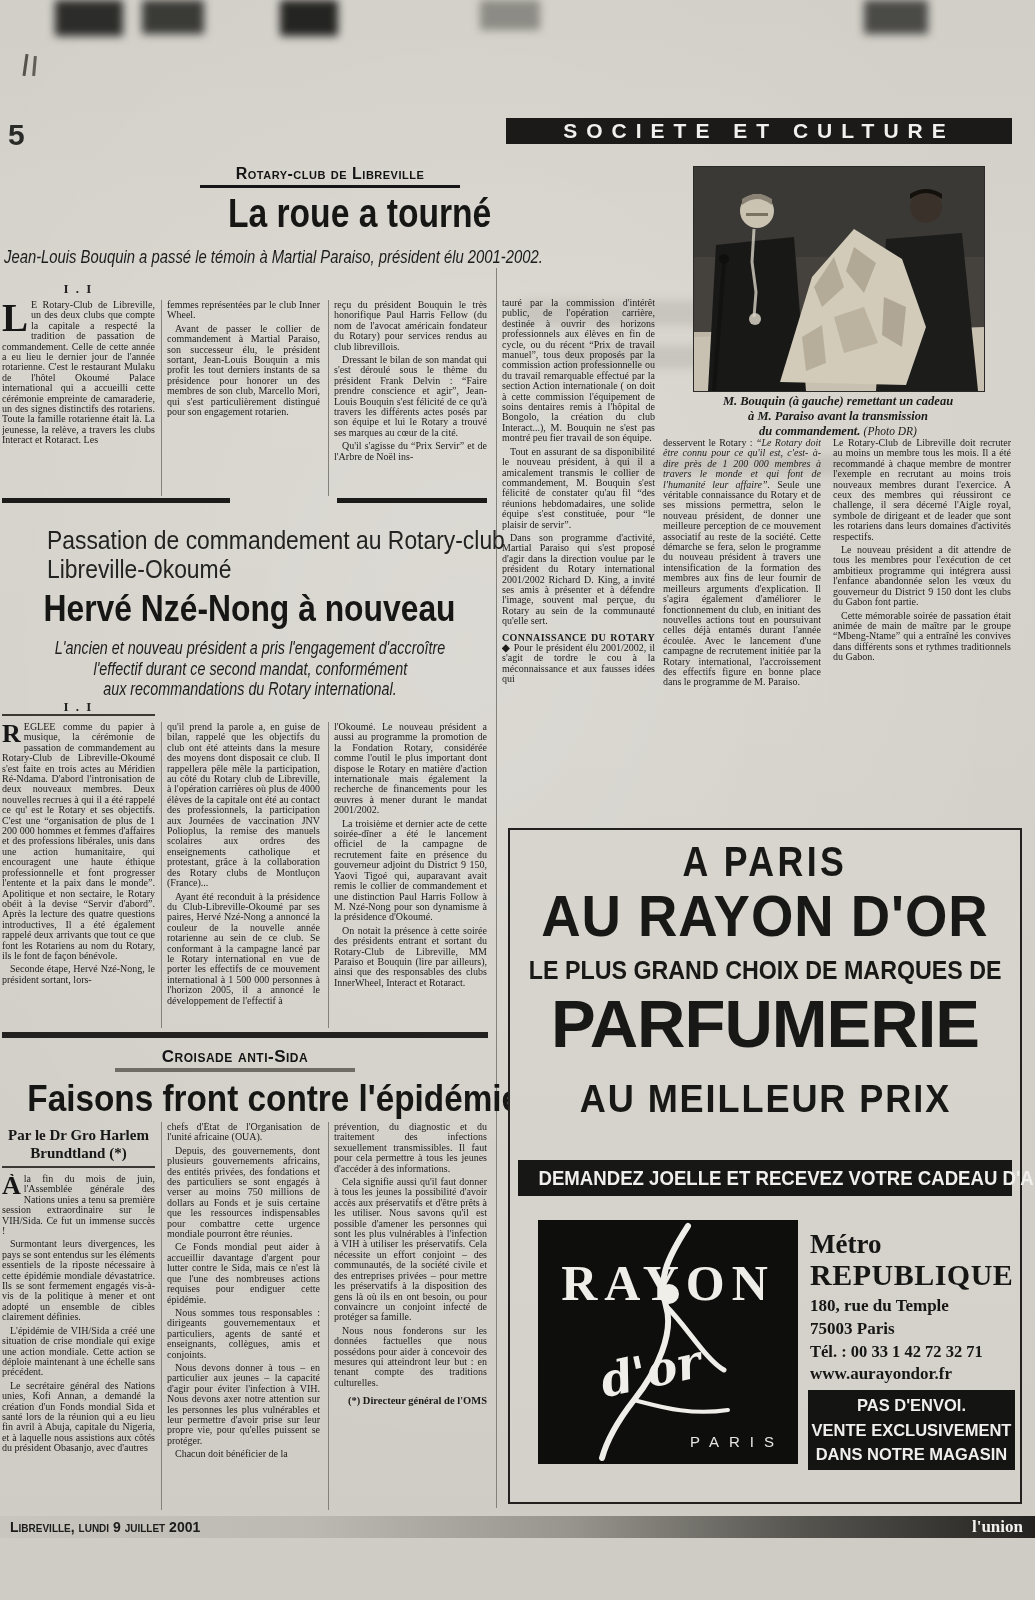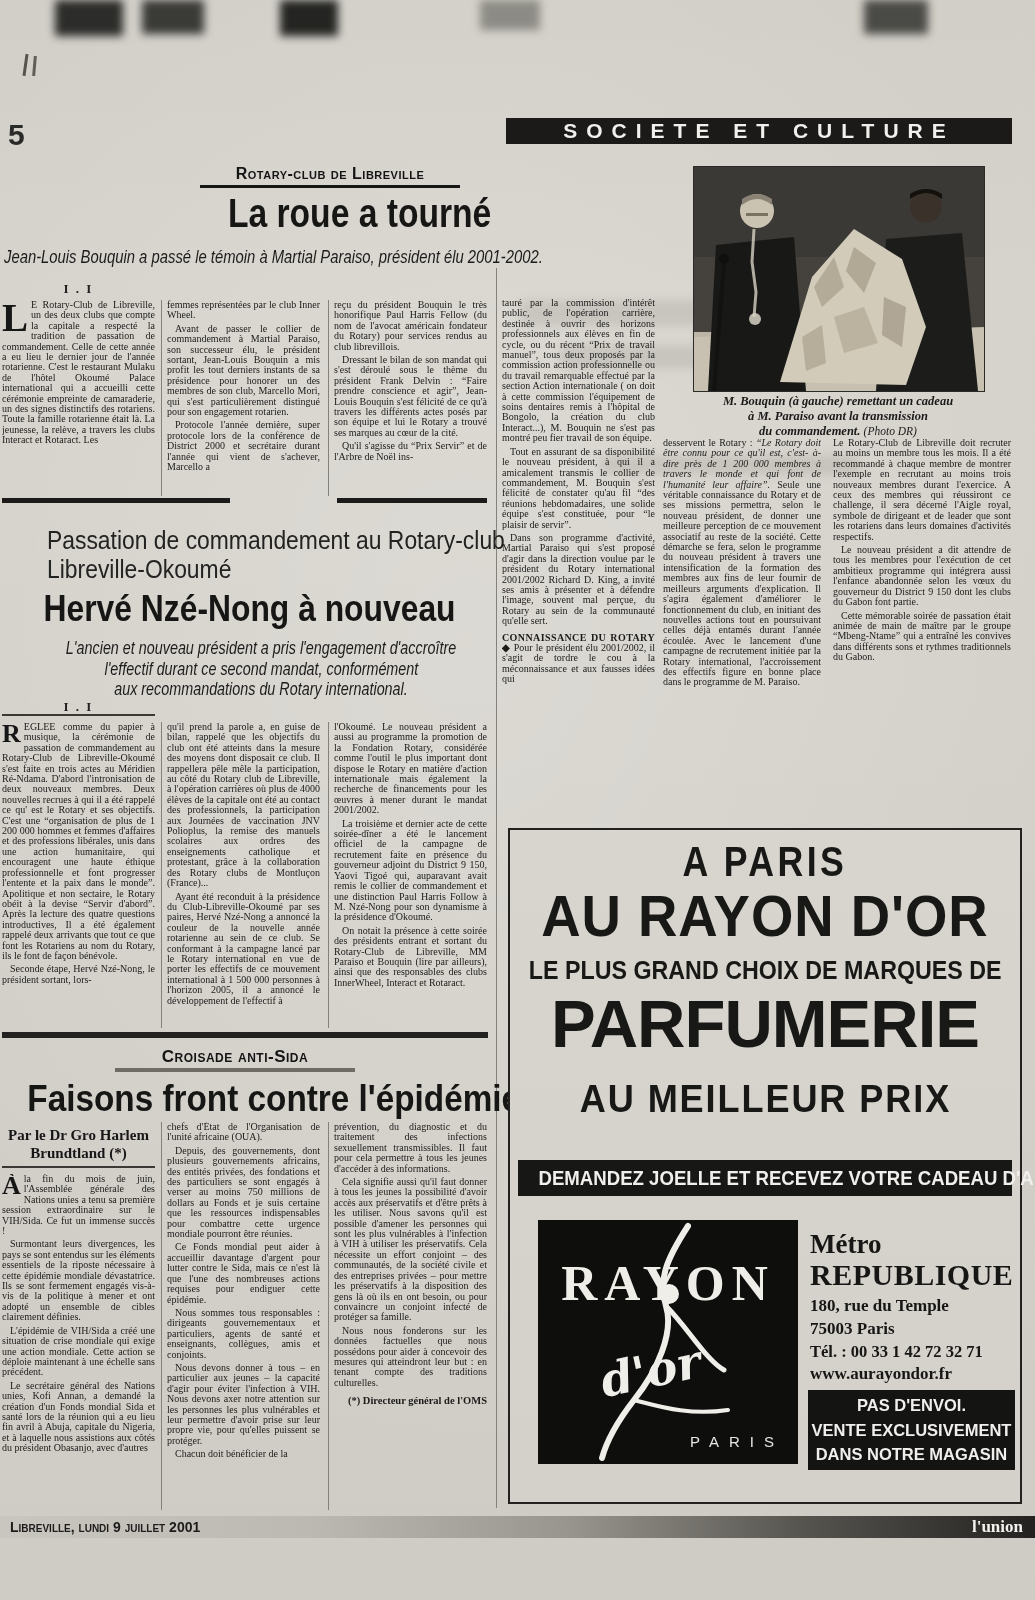--- a/index.html
+++ b/index.html
@@ -95,21 +95,20 @@
     <span class="cond" style="transform-origin:0 50%;transform:scaleX(.78);font-size:19px;">Jean-Louis Bouquin a passé le témoin à Martial Paraiso, président élu 2001-2002.</span>
   </div>
   <div class="abs bymark" style="left:2px;top:282px;width:153px;">I . I</div>
 
   <div class="bodycol" style="left:2px;top:300px;width:153px;height:198px;">
     <p class="noind"><span class="drop">L</span><span>E Rotary-Club de Libreville, un des deux clubs que compte la capitale a respecté la tradition de passation de commandement. Celle de cette année a eu lieu le dernier jour de l'année rotarienne. C'est le restaurant Mulaku de l'hôtel Okoumé Palace international qui a accueilli cette cérémonie empreinte de camaraderie, un des signes distinctifs des rotariens. Toute la famille rotarienne était là. La jeunesse, la relève, a travers les clubs Interact et Rotaract. Les</span></p>
   </div>
   <div class="bodycol" style="left:167px;top:300px;width:153px;height:198px;">
     <p class="noind">femmes représentées par le club Inner Wheel.</p>
     <p>Avant de passer le collier de commandement à Martial Paraiso, son successeur élu, le président sortant, Jean-Louis Bouquin a mis profit les tout derniers instants de sa présidence pour honorer un des membres de son club, Marcello Mori, qui s'est particulièrement distingué pour son engagement rotarien.</p>
-    <p>Protocole l'année dernière, super protocole lors de la conférence de District 2000 et secrétaire durant l'année qui vient de s'achever, Marcello a</p>
   </div>
   <div class="bodycol" style="left:334px;top:300px;width:153px;height:198px;">
     <p class="noind">reçu du président Bouquin le très honorifique Paul Harris Fellow (du nom de l'avocat américain fondateur du Rotary) pour services rendus au club librevillois.</p>
     <p>Dressant le bilan de son mandat qui s'est déroulé sous le thème du président Frank Delvin : “Faire prendre conscience et agir”, Jean-Louis Bouquin s'est félicité de ce qu'à travers les différents actes posés par son équipe et lui le Rotary a trouvé ses marques au cœur de la cité.</p>
     <p>Qu'il s'agisse du “Prix Servir” et de l'Arbre de Noël ins-</p>
   </div>
   <div class="bodycol" style="left:502px;top:298px;width:153px;height:512px;">
     <p class="noind">tauré par la commission d'intérêt public, de l'opération carrière, destinée à ouvrir des horizons professionnels aux élèves en fin de cycle, ou du récent “Prix de travail manuel”, tous deux proposés par la commission action professionnelle ou du travail remarquable effectué par la section Action internationale ( on doit à cette commission l'équipement de soins dentaires remis à l'hôpital de Bongolo, la création du club Interact...), M. Bouquin ne s'est pas montré peu fier travail de son équipe.</p>
     <p>Tout en assurant de sa disponibilité le nouveau président, à qui il a amicalement transmis le collier de commandement, M. Bouquin s'est félicité de constater qu'au fil “des réunions hebdomadaires, une solide équipe s'est constituée, pour “le plaisir de servir”.</p>
     <p>Dans son programme d'activité, Martial Paraiso qui s'est proposé d'agir dans la direction voulue par le président du Rotary international 2001/2002 Richard D. King, a invité ses amis à présenter et à défendre l'image, souvent mal perçue, du Rotary au sein de la communauté qu'elle sert.</p>
@@ -168,21 +167,21 @@
   <div class="abs endbar" style="left:2px;top:498px;width:228px;"></div>
   <div class="abs endbar" style="left:337px;top:498px;width:150px;"></div>
 
   <div class="abs overline" style="left:3px;top:526px;">
     <span class="cond" style="transform-origin:0 50%;transform:scaleX(.88);">Passation de commandement au Rotary-club</span><br>
     <span class="cond" style="transform-origin:0 50%;transform:scaleX(.88);">Libreville-Okoumé</span>
   </div>
   <div class="abs headline" style="left:0px;top:588px;width:500px;font-size:37px;">
     <span class="cond" style="transform:scaleX(.86);">Hervé Nzé-Nong à nouveau</span>
   </div>
-  <div class="abs" style="left:0px;top:638px;width:500px;text-align:center;margin-left:11px;">
+  <div class="abs" style="left:0px;top:638px;width:500px;text-align:center;">
     <div class="standfirst" style="white-space:normal;">
       <div><span class="cond" style="transform:scaleX(.82);font-size:17.5px;">L'ancien et nouveau président a pris l'engagement d'accroître</span></div>
       <div><span class="cond" style="transform:scaleX(.82);font-size:17.5px;">l'effectif durant ce second mandat, conformément</span></div>
       <div><span class="cond" style="transform:scaleX(.82);font-size:17.5px;">aux recommandations du Rotary international.</span></div>
     </div>
   </div>
   <div class="abs bymark" style="left:2px;top:700px;width:153px;">I . I</div>
   <div class="abs rule" style="left:2px;top:714px;width:153px;"></div>
 
   <div class="bodycol" style="left:2px;top:722px;width:153px;height:308px;">

